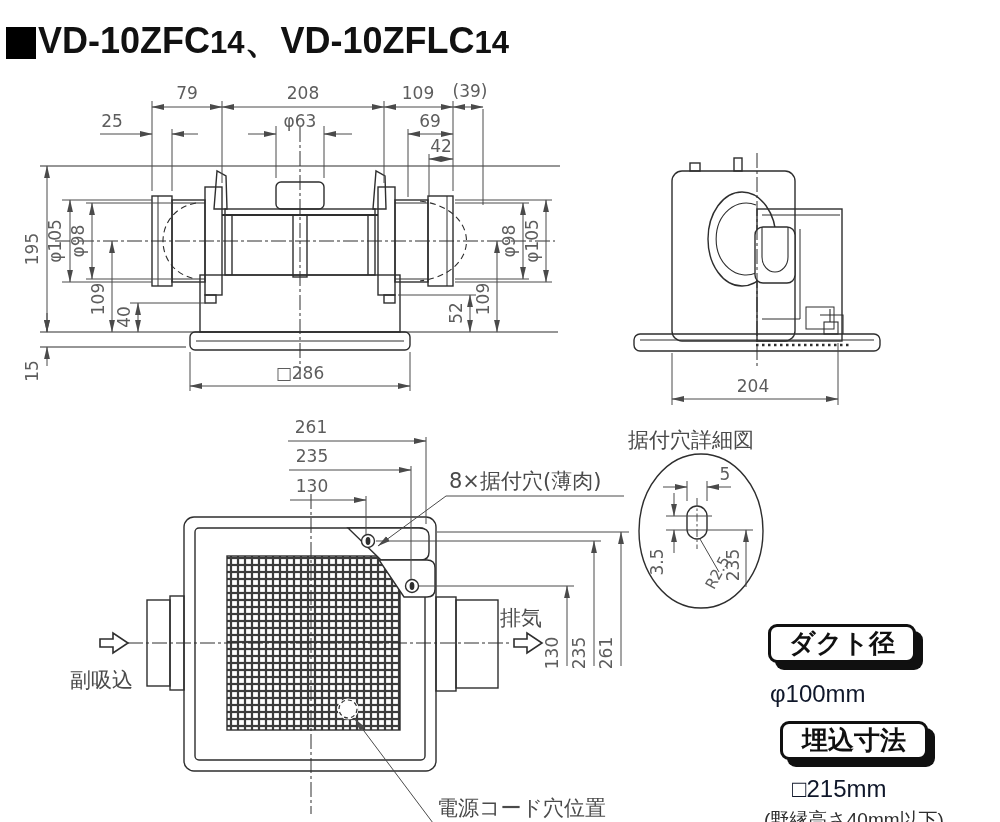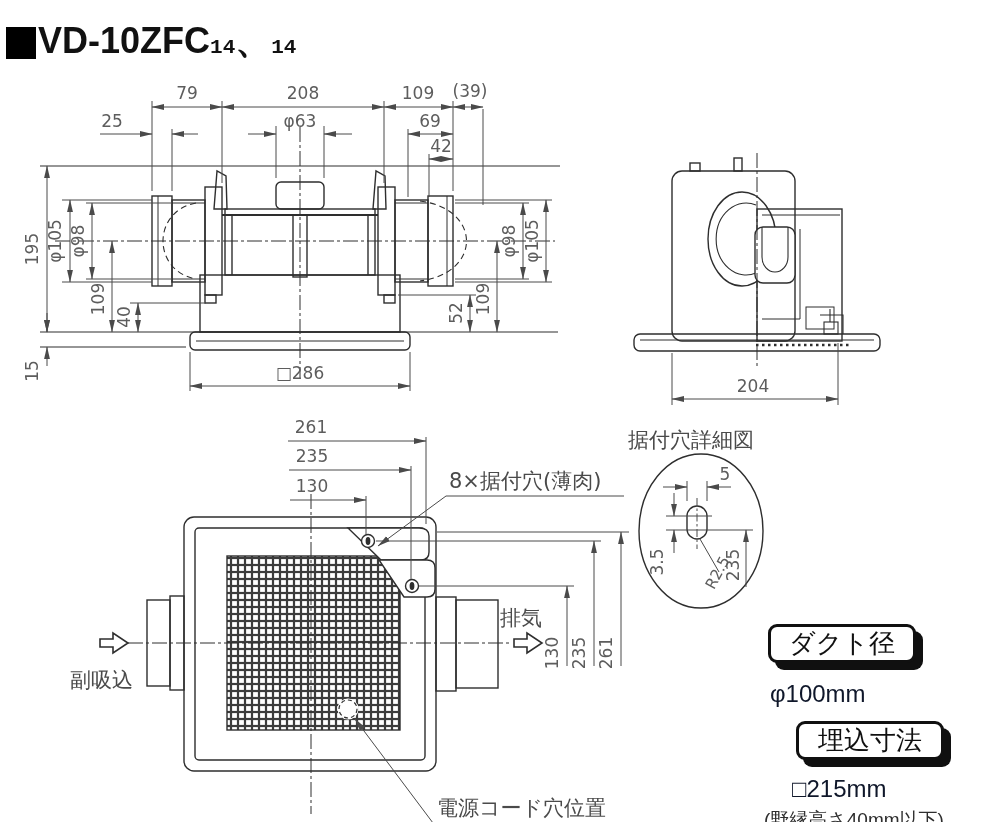--- a/index.html
+++ b/index.html
@@ -2,41 +2,42 @@
 <html><head>
 <meta charset="utf-8">
 <style>
   html,body{margin:0;padding:0;background:#fff;}
   #stage{position:relative;width:1000px;height:822px;background:#fff;overflow:hidden;
          font-family:"Liberation Sans",sans-serif;margin-top:19px;}
   .title{position:absolute;left:6px;top:4px;display:flex;align-items:flex-end;
          font-weight:bold;color:#111;line-height:1;}
   .title .sq{width:30px;height:32px;background:#000;margin-right:2px;display:inline-block;}
   .title .big{font-size:36px;letter-spacing:0px;}
-  .title .sub{font-size:21px;padding-bottom:1px;font-family:Liberation Mono, monospace;}
+  .title .sub{font-size:31px;padding-bottom:1px;}
   svg text{font-family:"DejaVu Sans","Liberation Sans",sans-serif;fill:#5d5d5d;}
   text.dim{font-size:17px;}
   text.jp{font-size:21px;fill:#4a4a4a;}
   text.small{font-size:15px;}
   .badge{position:absolute;background:#fff;border:3.5px solid #101010;border-radius:9px;
          box-shadow:7px 7px 0 #101010;width:142px;height:33px;display:flex;
-         align-items:center;justify-content:center;font-size:26px;font-weight:normal;color:#101010;}
+         align-items:center;justify-content:center;font-size:26px;font-weight:bold;color:#101010;}
   .specval{position:absolute;font-size:24px;color:#0f172a;}
   .specnote{position:absolute;font-size:19px;color:#2e2e2e;white-space:nowrap;}
 </style>
 </head>
 <body>
 
 <div id="stage">
 
   <div class="title">
     <span class="sq"></span>
     <span class="big">VD-10ZFC</span>
     <span class="sub">14</span>
     <span class="big">、</span>
+    <span class="big">VD-10ZFLC</span>
     <span class="sub">14</span>
   </div>
 
   <svg width="1000" height="822" viewBox="0 0 1000 822" fill="none" stroke-linecap="butt">
     <defs>
       <marker id="arr" viewBox="0 0 12 7" refX="11.5" refY="3.5" markerWidth="13" markerHeight="8" orient="auto-start-reverse" markerUnits="userSpaceOnUse">
         <path d="M0,0.7 L12,3.5 L0,6.3 Z" fill="#4a4a4a" stroke="none"></path>
       </marker>
       <pattern id="mesh" width="7" height="7" patternUnits="userSpaceOnUse">
         <rect width="7" height="7" fill="#3c3c3c"></rect>
@@ -260,19 +261,19 @@
         <text class="dim" transform="translate(739,546) rotate(-90)" text-anchor="middle">235</text>
       </g>
     </g>
   </svg>
 
   
   <div class="badge" style="left:768px;top:605px;">
     <span>ダクト径</span>
   </div>
   <div class="specval" style="left:770px;top:661px;">φ100mm</div>
-  <div class="badge" style="left:796px;top:702px;">
+  <div class="badge" style="left:780px;top:702px;">
     <span>埋込寸法</span>
   </div>
   <div class="specval" style="left:792px;top:756px;">□215mm</div>
   <div class="specnote" style="left:764px;top:788px;">(野縁高さ40mm以下)</div>
 
 </div>
 
 </body></html>

